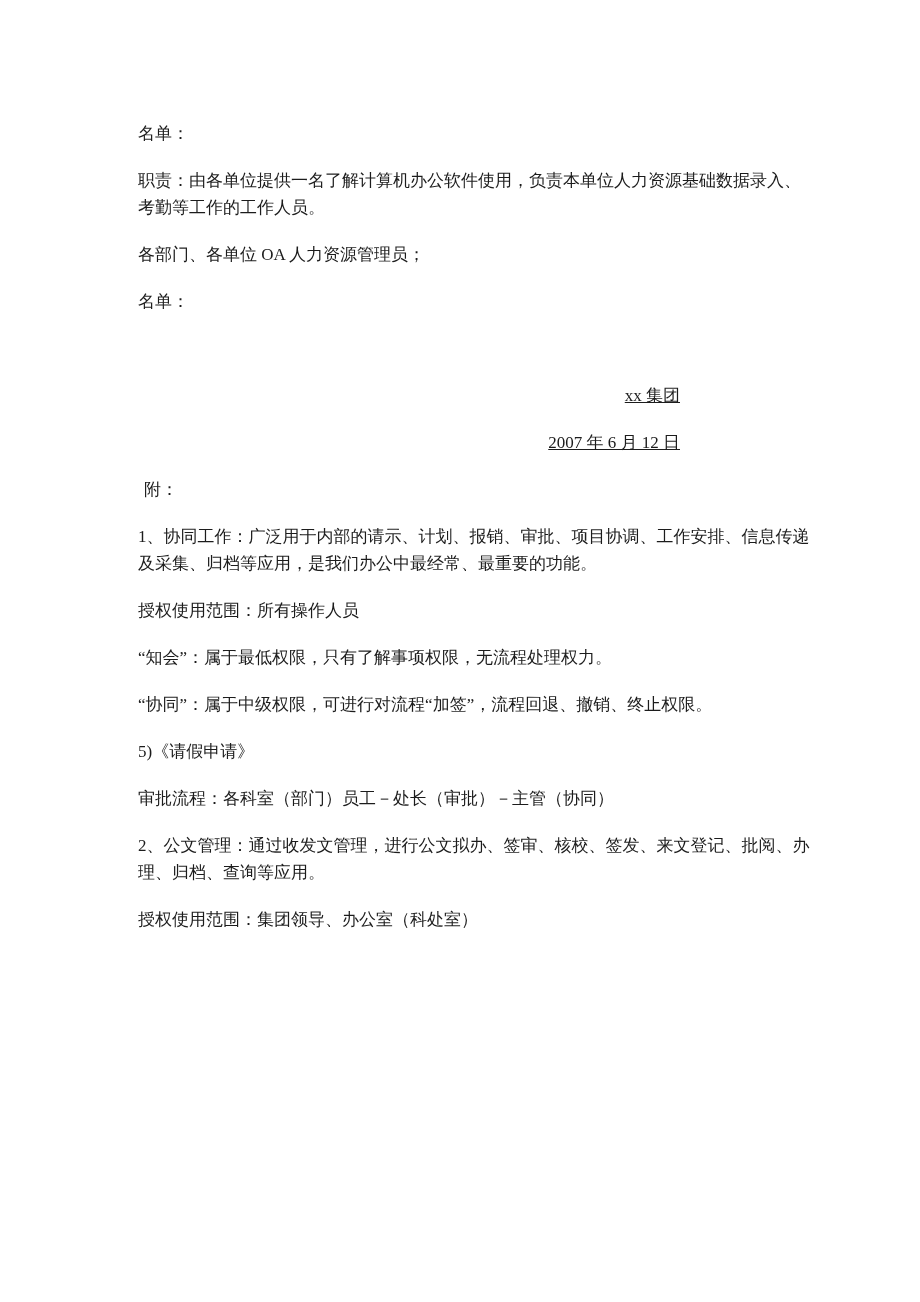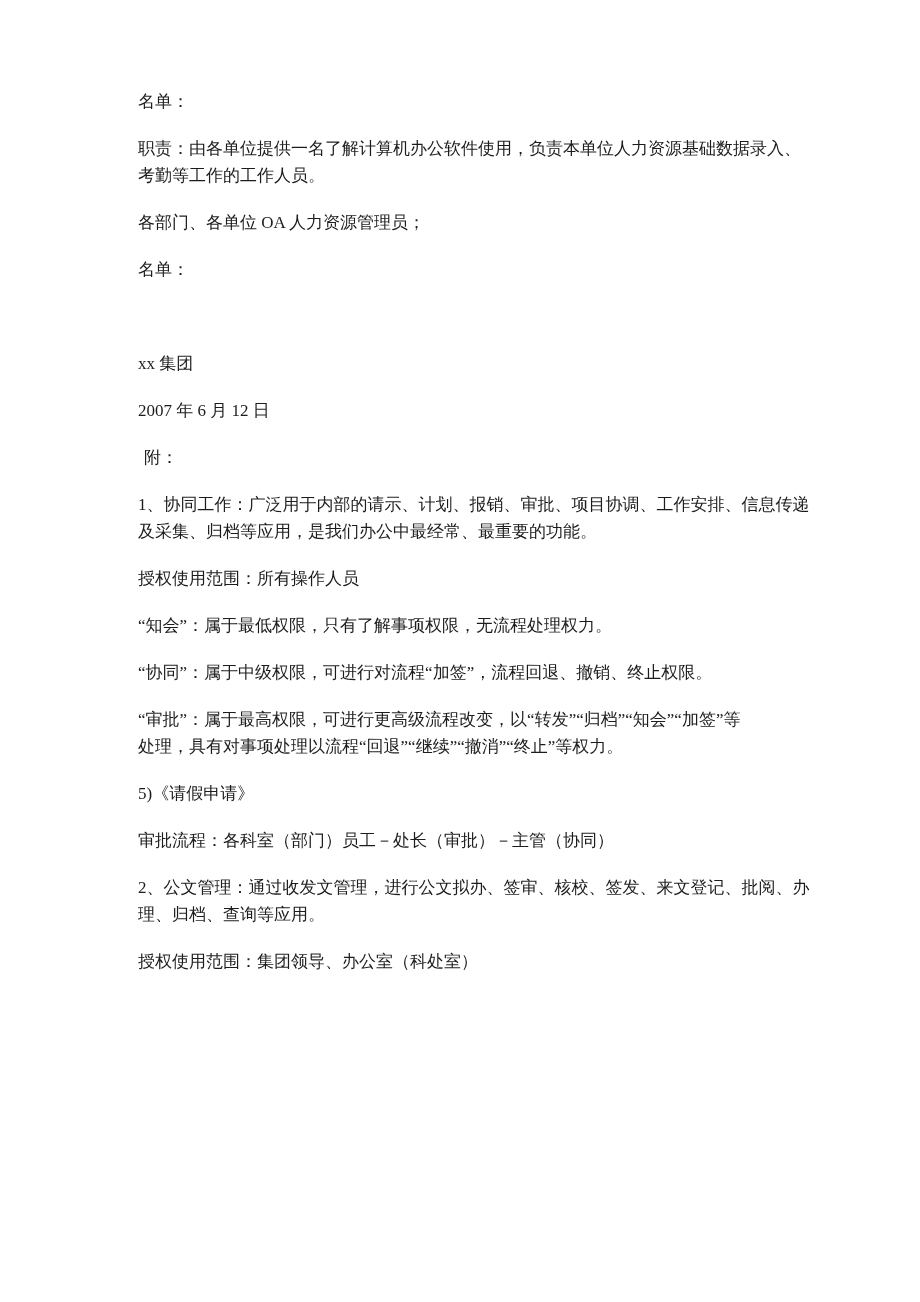--- a/index.html
+++ b/index.html
@@ -11,34 +11,35 @@
     width: 920px;
     height: 1302px;
     overflow: hidden;
     font-family: "Liberation Serif", "DejaVu Serif", serif;
     color: #1c1c1c;
   }
   .doc-page {
     box-sizing: border-box;
     width: 920px;
     height: 1302px;
-    padding: 88px 100px 40px 138px;
+    padding: 120px 100px 40px 138px;
     background: #ffffff;
   }
   p.doc-par {
     margin: 0 0 20px 0;
     font-size: 17px;
     line-height: 27px;
     min-height: 27px;
     white-space: pre-line;
     text-align: left;
   }
   p.doc-par.center {
-    text-align: left;
+    text-align: right;
     margin-right: 140px;
+    text-decoration: underline;
   }
   p.doc-par.indent-small {
     padding-left: 6px;
   }
 </style>
 </head>
 <body>
 
 <div class="doc-page">
   <p class="doc-par">名单：</p>
@@ -48,20 +49,18 @@
   <p class="doc-par">名单：</p>
   <p class="doc-par"></p>
   <p class="doc-par center">xx 集团</p>
   <p class="doc-par center">2007 年 6 月 12 日</p>
   <p class="doc-par indent-small">附：</p>
   <p class="doc-par">1、协同工作：广泛用于内部的请示、计划、报销、审批、项目协调、工作安排、信息传递
 及采集、归档等应用，是我们办公中最经常、最重要的功能。</p>
   <p class="doc-par">授权使用范围：所有操作人员</p>
   <p class="doc-par">“知会”：属于最低权限，只有了解事项权限，无流程处理权力。</p>
   <p class="doc-par">“协同”：属于中级权限，可进行对流程“加签”，流程回退、撤销、终止权限。</p>
-  <p class="doc-par">“审批”：属于最高权限，可进行更高级流程改变，以“转发”“归档”“知会”“加签”等
-处理，具有对事项处理以流程“回退”“继续”“撤消”“终止”等权力。</p>
   <p class="doc-par">5)《请假申请》</p>
   <p class="doc-par">审批流程：各科室（部门）员工－处长（审批）－主管（协同）</p>
   <p class="doc-par">2、公文管理：通过收发文管理，进行公文拟办、签审、核校、签发、来文登记、批阅、办
 理、归档、查询等应用。</p>
   <p class="doc-par">授权使用范围：集团领导、办公室（科处室）</p>
 </div>
 
 </body></html>

